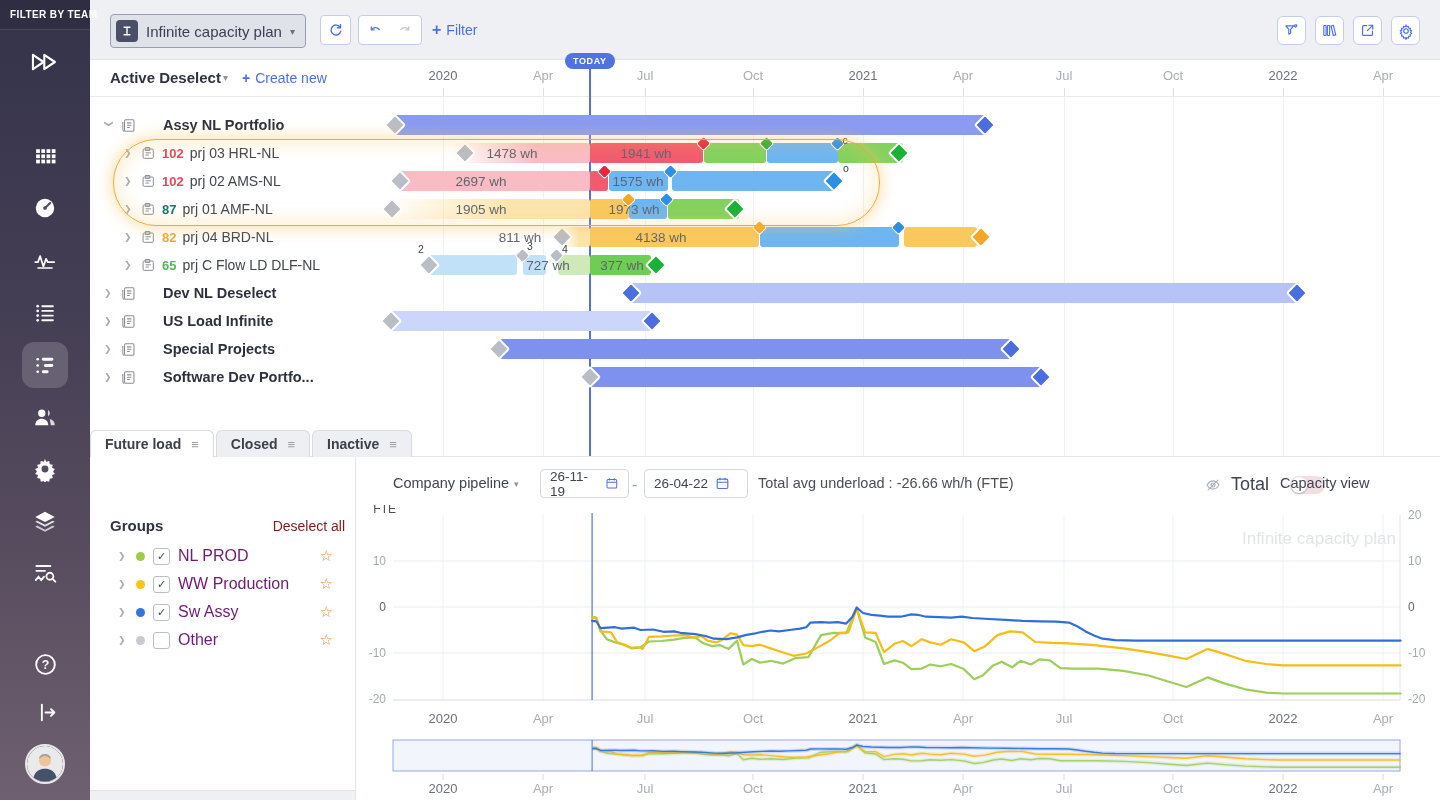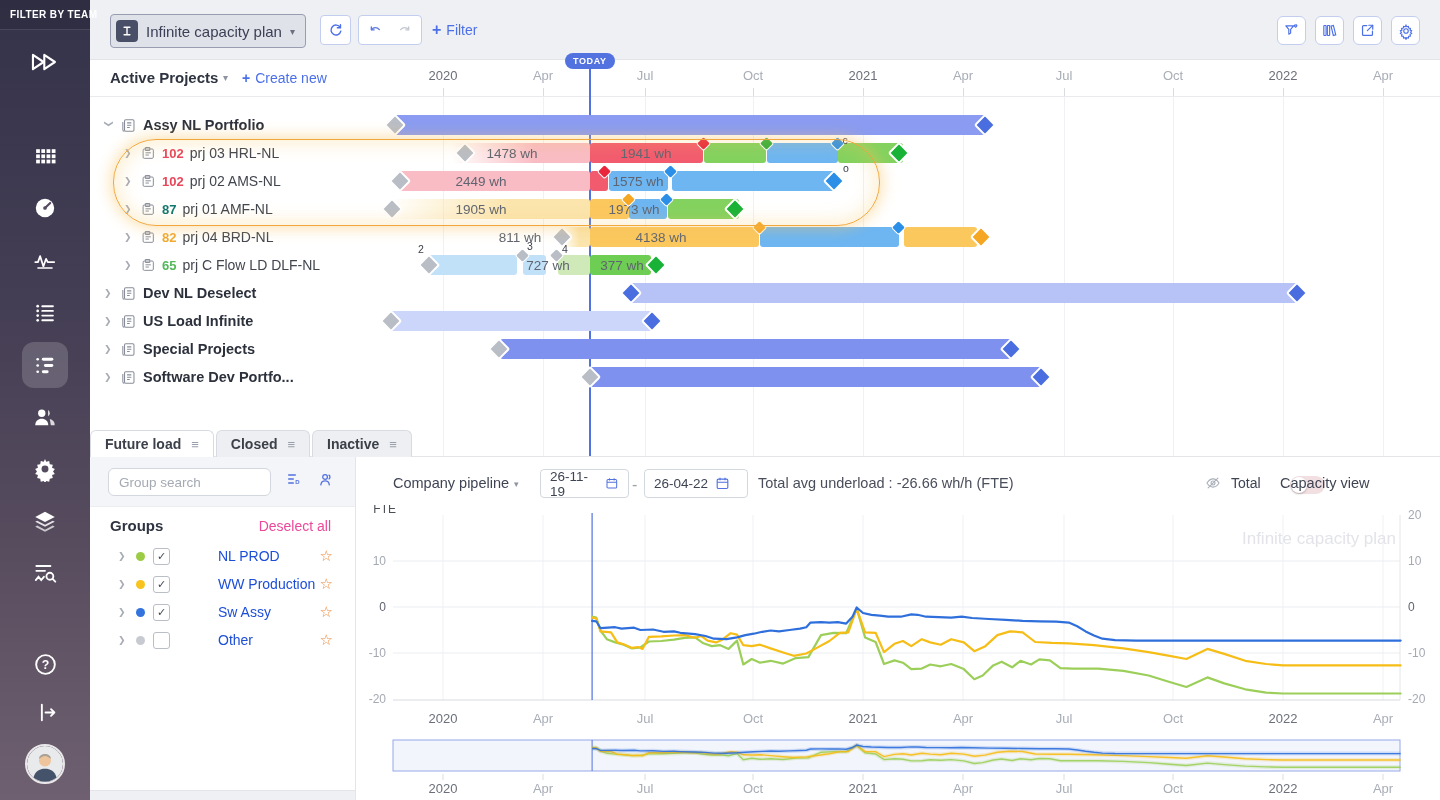--- a/index.html
+++ b/index.html
@@ -47,21 +47,21 @@
   #gantt-body{position:absolute;left:0;top:37px;width:1350px;height:359px;overflow:hidden;}
   .vgrid{position:absolute;top:0;bottom:0;width:1px;background:#f0f1f5;}
   .bar{position:absolute;height:20px;border-radius:3px;z-index:2;}
   .whlbl{position:absolute;transform:translate(-50%,-50%);font-size:13.5px;color:#5f6470;white-space:nowrap;z-index:4;}
   .tinylbl{position:absolute;transform:translate(-50%,-50%);font-size:10.5px;color:#3c4049;z-index:5;}
   .dia{position:absolute;transform:rotate(45deg);border-radius:2.5px;z-index:5;box-sizing:border-box;}
   .dia.big{width:16px;height:16px;border:2.5px solid #fff;}
   .dia.sm{width:11px;height:11px;border:1.5px solid #fff;}
   .row-label{position:absolute;height:22px;display:flex;align-items:center;gap:6px;z-index:6;white-space:nowrap;}
   .row-label .rname{font-size:14px;color:#42464f;cursor:pointer;}
-  .row-label.pf .rname{font-size:14.5px;font-weight:bold;color:#2c313c;}
+  .row-label.pf .rname{font-size:14.5px;font-weight:bold;color:#2c313c;margin-left:20px;}
   .chev{color:#a6abb4;font-size:9px;width:10px;display:inline-block;cursor:pointer;}
   .chev.open{transform:rotate(90deg);}
   .badge{font-size:13px;font-weight:bold;}
   .ricon{display:flex;}
   #hl-ring{position:absolute;border:1.5px solid #f1a73b;border-radius:43px;z-index:7;pointer-events:none;
     box-shadow:0 0 14px 3px rgba(249,196,95,.45), inset 0 0 18px 4px rgba(249,196,95,.28);}
   #today-line{position:absolute;width:1.5px;background:#5272e0;z-index:1;}
   #today-badge{position:absolute;background:#5272e0;color:#fff;font-size:9px;font-weight:bold;
     letter-spacing:.6px;border-radius:8px;padding:3px 8px;z-index:40;}
 
@@ -74,40 +74,40 @@
   .tab.active{background:#fff;position:relative;}
   .tab .tlabel{font-size:14px;color:#3c4049;font-weight:600;}
   .tab .burger{color:#9aa0aa;font-size:13px;}
   #left-panel{position:absolute;left:90px;top:457px;width:265px;height:343px;background:#fff;}
   #search-strip{position:absolute;left:0;top:0;width:265px;height:50px;background:#f4f5f8;border-bottom:1px solid #ebedf0;box-sizing:border-box;}
   #group-search{position:absolute;left:18px;top:11px;width:163px;height:28px;border:1px solid #d3d7de;border-radius:6px;
     font-size:13.5px;color:#3c4049;padding:0 10px;box-sizing:border-box;background:#fff;font-family:inherit;}
   #group-search::placeholder{color:#a4a9b2;}
   .srch-ic{position:absolute;top:17px;color:#5272e0;font-size:13px;cursor:pointer;}
   #groups-head{position:absolute;left:20px;top:60px;font-size:15px;font-weight:bold;color:#2e3340;}
-  #deselect{position:absolute;right:24px;top:61px;font-size:14px;color:#ec4899;cursor:pointer;padding-left:46px;}
+  #deselect{position:absolute;right:10px;top:61px;font-size:14px;color:#7f1d1d;cursor:pointer;padding-left:46px;}
   .grow{position:absolute;left:0;width:265px;height:28px;display:flex;align-items:center;gap:8px;padding-left:28px;box-sizing:border-box;}
   .grow .dot{width:9px;height:9px;border-radius:50%;}
   .grow .cb{width:15px;height:15px;border:1px solid #b9bec7;border-radius:3px;background:#fff;font-size:11px;
     line-height:14px;text-align:center;color:#434852;font-weight:bold;cursor:pointer;}
-  .grow .gname{font-size:14px;color:#1d4ed8;cursor:pointer;margin-left:40px;}
+  .grow .gname{font-size:16px;color:#701a75;cursor:pointer;}
   .grow .star{position:absolute;right:22px;color:#ee8a3c;font-size:15px;cursor:pointer;}
   #lp-footer{position:absolute;left:90px;top:790px;width:265px;height:10px;background:#eef0f3;border-top:1px solid #e3e5e9;z-index:6;}
 
   
   #chart-panel{position:absolute;left:356px;top:457px;width:1084px;height:343px;background:#fff;}
   #ch-title{position:absolute;left:37px;top:18px;font-size:14.5px;color:#3f4453;cursor:pointer;}
   #ch-title-caret{position:absolute;left:158px;top:22px;color:#8d93a0;font-size:9px;}
   .datebox{position:absolute;top:12px;height:29px;border:1px solid #d3d7de;border-radius:4px;background:#fff;
     display:flex;align-items:center;gap:7px;padding:0 9px;box-sizing:border-box;cursor:pointer;}
   .datebox .dtxt{font-size:13.5px;color:#3f4453;}
   #date-dash{position:absolute;left:276px;top:19px;color:#9aa0aa;}
   #underload{position:absolute;left:402px;top:18px;font-size:14.5px;color:#4a4e5a;}
   #total-wrap{position:absolute;left:848px;top:17px;display:flex;align-items:center;gap:9px;cursor:pointer;}
-  #total-lbl{font-size:14px;color:#3f4453;}
+  #total-lbl{font-size:18px;color:#3f4453;}
   #cap-toggle{position:absolute;left:934px;top:19px;width:35px;height:18px;border-radius:9px;background:#f2dfe2;cursor:pointer;}
   #cap-toggle .knob{position:absolute;left:1px;top:1px;width:16px;height:16px;border-radius:50%;background:#fff;
     box-shadow:0 1px 2px rgba(0,0,0,.25);}
   #cap-lbl{position:absolute;left:924px;top:18px;font-size:14.5px;color:#3f4453;cursor:pointer;}
   svg text{font-family:"Liberation Sans","DejaVu Sans",sans-serif;}
 </style>
 </head>
 <body>
 
 <div id="app">
@@ -282,21 +282,21 @@
     <div class="ribtn" style="left:1301px">
       <svg width="18" height="18" viewBox="0 0 24 24" fill="none" stroke="#4b6fe8" stroke-width="1.5">
           <circle cx="12" cy="12" r="3"></circle>
           <path d="M12 4.2 l.9 2.1 2.3-.5 .4 2.3 2.3.4-.5 2.3 2.1.9-1.4 1.9 1.4 1.9-2.1.9 .5 2.3-2.3.4-.4 2.3-2.3-.5-.9 2.1-.9-2.1-2.3.5-.4-2.3-2.3-.4 .5-2.3-2.1-.9 1.4-1.9-1.4-1.9 2.1-.9-.5-2.3 2.3-.4 .4-2.3 2.3.5Z"></path>
         </svg>
     </div>
   </div>
 
   <div id="gantt">
     <div id="gantt-header">
-      <span id="ap-title">Active Projects</span>
+      <span id="ap-title">Active Deselect</span>
       <span id="ap-caret">▾</span>
       <span id="create-new">
         <span class="plus">+</span>
         <span>Create new</span>
       </span>
       <div id="timeline" style="position:absolute;inset:0;">
           <span class="tl-label yr" style="position: absolute; left: 353px;">2020</span>
           <div class="tl-tick" style="left: 353px;"></div>
           <span class="tl-label" style="position: absolute; left: 453px;">Apr</span>
           <div class="tl-tick" style="left: 453px;"></div>
@@ -362,21 +362,21 @@
             <svg width="16" height="16" viewBox="0 0 18 18" fill="none" stroke="#878c98" stroke-width="1.1">
               <rect x="3.5" y="4.5" width="11.5" height="10.5" rx="1.3"></rect>
               <path d="M6 2.8 h5 v3.4 h-5 Z"></path>
               <path d="M6.2 8.8 h6 M6.2 11.3 h3.8"></path>
             </svg>
           </span>
           <span class="badge" style="color:#e8475a">102</span>
           <span class="rname">prj 03 HRL-NL</span>
         </div>
         <div class="bar" style="left: 309px; width: 191px; top: 74px; background: rgb(249, 188, 196);"></div>
-        <span class="whlbl" style="left: 391px; top: 84px;">2449 wh</span>
+        <span class="whlbl" style="left: 391px; top: 84px;">2697 wh</span>
         <div class="bar" style="left: 500px; width: 18px; top: 74px; background: rgb(242, 91, 110);"></div>
         <div class="bar" style="left: 519px; width: 59px; top: 74px; background: rgb(109, 182, 242);"></div>
         <span class="whlbl" style="left: 548px; top: 84px;">1575 wh</span>
         <div class="bar" style="left: 582px; width: 164px; top: 74px; background: rgb(109, 182, 242);"></div>
         <div class="dia big" style="background: rgb(185, 189, 197); left: 302px; top: 76px;"></div>
         <div class="dia sm" style="background: rgb(232, 39, 61); left: 508.5px; top: 68.5px;"></div>
         <div class="dia sm" style="background: rgb(43, 143, 232); left: 574.5px; top: 68.5px;"></div>
         <div class="dia big" style="background: rgb(43, 143, 232); left: 736px; top: 76px;"></div>
         <span class="tinylbl" style="left: 756px; top: 71px;">o</span>
         <div class="row-label" style="top: 73px; left: 34px;">
@@ -533,36 +533,20 @@
         <span class="tlabel">Closed</span>
         <span class="burger">≡</span>
       </div>
       <div class="tab">
         <span class="tlabel">Inactive</span>
         <span class="burger">≡</span>
       </div>
     </div>
 
   <div id="left-panel">
-    <div id="search-strip">
-      <input id="group-search" placeholder="Group search" style="">
-      <span class="srch-ic" style="left:196px;top:14px">
-        <svg width="16" height="16" viewBox="0 0 24 24" fill="none" stroke="#5272e0" stroke-width="2" stroke-linecap="round">
-            <path d="M4 6 h10 M4 12 h7 M4 18 h7"></path>
-            <text x="14" y="20" font-size="9" font-weight="bold" fill="#5272e0" stroke="none">D</text>
-          </svg>
-      </span>
-      <span class="srch-ic" style="left:228px;top:14px">
-        <svg width="17" height="17" viewBox="0 0 24 24" fill="none" stroke="#5272e0" stroke-width="1.8" stroke-linecap="round">
-            <circle cx="10" cy="8.5" r="3.3"></circle>
-            <path d="M4 19.5 c.5-3.8 3-5.5 6-5.5 s5.5 1.7 6 5.5"></path>
-            <path d="M15.5 5.8 a3.3 3.3 0 0 1 0 5.4"></path>
-          </svg>
-      </span>
-    </div>
     <div id="groups-head">Groups</div>
     <div id="deselect">Deselect all</div>
     <div id="group-rows">
         <div class="grow" style="top: 85px;">
           <span class="chev">❯</span>
           <span class="dot" style="background: rgb(156, 204, 70);"></span>
           <span class="cb on">✓</span>
           <span class="gname">NL PROD</span>
           <span class="star">☆</span>
         </div>

